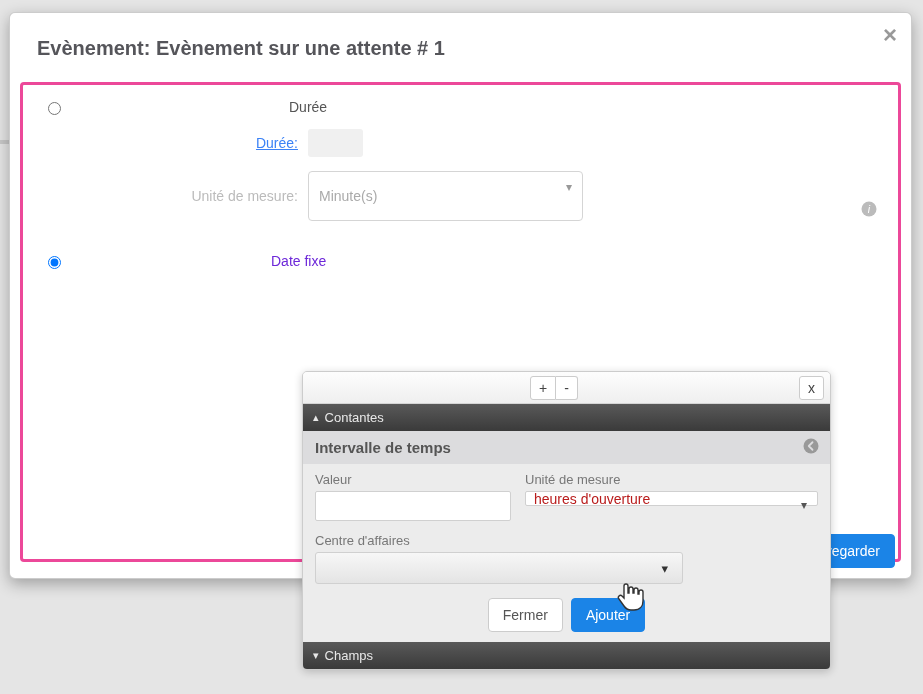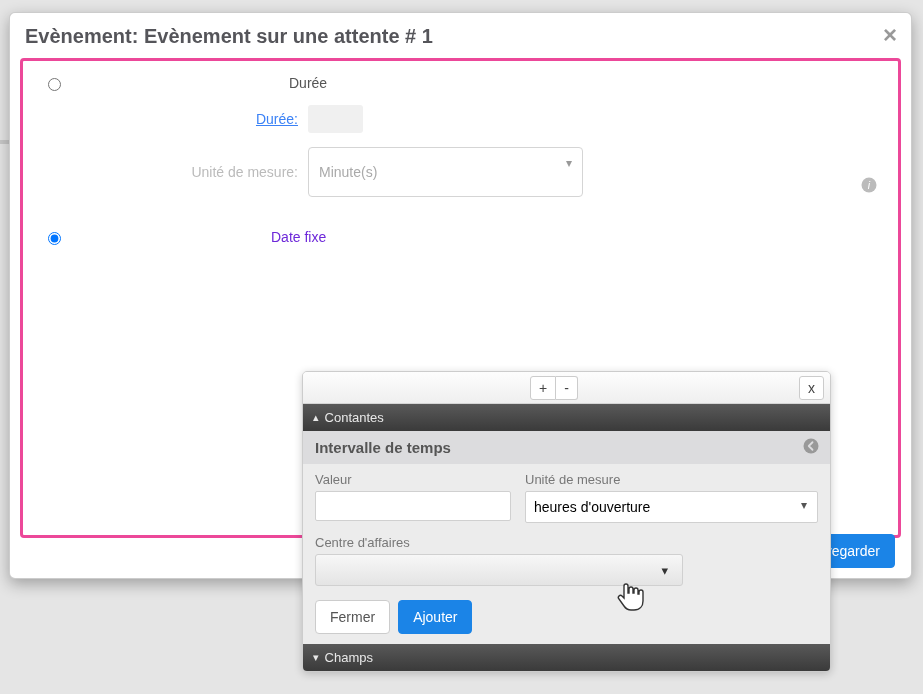--- a/index.html
+++ b/index.html
@@ -5,21 +5,21 @@
   * { box-sizing: border-box; font-family: "Helvetica Neue", Helvetica, Arial, sans-serif; }
   html, body { margin:0; padding:0; background:#e5e5e5; width:923px; height:694px; overflow:hidden; }
   .modal {
     position:absolute; left:9px; top:12px; width:903px; height:567px;
     background:#fff; border:1px solid rgba(0,0,0,.2); border-radius:6px;
     box-shadow:0 5px 15px rgba(0,0,0,.3);
   }
   .modal-header {
     padding:12px 15px 10px 15px;
   }
-  .modal-title { margin:0; font-size:20px; font-weight:600; color:#55555a; }
+  .modal-title { margin:12px; font-size:20px; font-weight:600; color:#55555a; }
   .close-x {
     position:absolute; right:14px; top:10px; font-size:24px; font-weight:bold;
     color:#999; cursor:pointer; line-height:1;
   }
   .modal-body {
     border:3px solid #ec4899; margin:0 10px 10px 10px; border-radius:4px;
     height:480px; position:relative; padding:14px 20px;
   }
   .row { display:flex; align-items:center; margin-bottom:14px; }
   .row-label { width:265px; text-align:right; padding-right:10px; color:#666; font-size:14px; }
@@ -77,32 +77,32 @@
     background:#dcdcde; padding:8px 12px; font-weight:bold; color:#555; font-size:15px;
     position:relative;
   }
   .panel-title .back { position:absolute; right:10px; top:6px; color:#999; font-size:18px; }
   .panel-body { padding:8px 12px 4px 12px; }
   .field-label { font-size:13px; color:#777; margin-bottom:4px; }
   .text-input {
     width:100%; height:30px; border:1px solid #d0d0d0; background:#fff; border-radius:2px;
   }
   .select-input {
-    width:100%; height:32px; border:1px solid #d0d0d0; background:#fff; border-radius:2px;
-    padding:0 28px 0 8px; font-size:14px; color:#000000; position:relative; display:flex; align-items:center;
+    width:100%; height:15px; border:1px solid #d0d0d0; background:#fff; border-radius:2px;
+    padding:0 28px 0 8px; font-size:14px; color:#b91c1c; position:relative; display:flex; align-items:center;
   }
   .select-input::after { content:"▾"; position:absolute; right:10px; top:6px; color:#555; font-size:12px; }
   .kendo-select {
     width:368px; height:32px; background:linear-gradient(#f7f7f7,#e4e4e4);
     border:1px solid #d0d0d0; border-radius:3px; position:relative;
   }
   .kendo-select::after {
     content:"▾"; position:absolute; right:14px; top:8px; color:#333; font-size:13px;
   }
-  .popup-actions { display:flex; justify-content:flex-start; gap:8px; padding:10px 12px; }
+  .popup-actions { display:flex; justify-content:center; gap:8px; padding:10px 12px; }
 
   
   .cursor {
     position:absolute; left:616px; top:580px; z-index:60; pointer-events:none;
   }
 </style>
 </head>
 <body>
 
 <div style="position:absolute;left:0;top:140px;width:12px;height:4px;background:#c8c8c8"></div>

